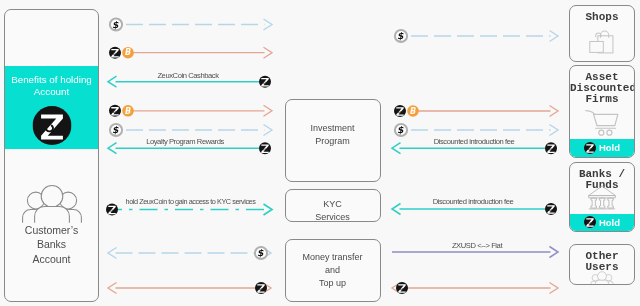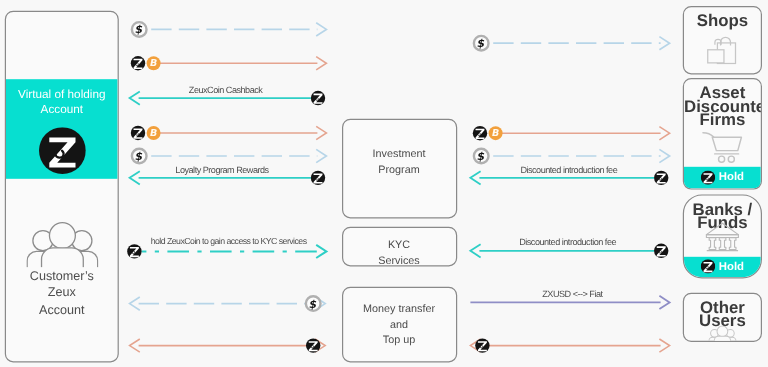--- a/index.html
+++ b/index.html
@@ -28,23 +28,23 @@
   .mttl{position:absolute;font-size:9px;line-height:13.3px;color:#4b4b4b;}
   #m0 .mttl{top:29px;}
   #m1 .mttl{top:22.5px;}
   #m2 .mttl{top:8px;}
   #m3 .mttl{top:11px;}
 
   
   .rcard{left:569px;width:66px;overflow:hidden;}
   #r0{top:4.5px;height:57.5px;}
   #r1{top:64.5px;height:93px;}
-  #r2{top:162px;height:70px;border-radius:16px;}
+  #r2{top:162px;height:70px;}
   #r3{top:244px;height:41px;padding-left:36px;}
-  .rttl{font-size:14px;line-height:11.4px;color:#3b3b3b;font-weight:600;}
+  .rttl{font-size:11px;line-height:11.4px;color:#3b3b3b;font-weight:600;font-family:Liberation Mono, monospace;}
   #r0 .rttl{top:6px;}
   #r1 .rttl{top:6px;}
   #r2 .rttl{top:6px;}
   #r3 .rttl{top:6px;}
   .ricon{position:absolute;left:50%;transform:translateX(-50%);}
   #r0 .ricon{top:24px;}
   #r1 .ricon{top:43px;}
   #r2 .ricon{top:20px;}
   #r3 .ricon{top:26px;}
   .hold{position:absolute;left:0;bottom:0;width:100%;height:17.5px;background:#07DFD0;display:flex;align-items:center;justify-content:center;gap:3px;}
@@ -228,21 +228,21 @@
         <circle cx="402" cy="288" r="6" fill="#141414"></circle>
         <g transform="translate(396,282) scale(0.12)">
           <path d="M19 19 L81 19 L81 30 L37 79 L81 79 L81 90 L19 90 L19 79 L63 30 L19 30 Z" fill="#fff"></path>
           <path d="M38 43 C30 52 31 65 42 66 C52 67 57 56 49 49" fill="none" stroke="#141414" stroke-width="5" stroke-linecap="round"></path>
         </g>
       </g>
     </svg>
 
   <div class="card" id="leftcard">
     <div id="benefits">
-      <div class="bt">Virtual of holding</div>
+      <div class="bt">Benefits of holding</div>
       <div class="bt">Account</div>
       <div id="zlogo">
         <svg viewBox="0 0 100 100" width="39" height="39">
             <circle cx="50" cy="50" r="50" fill="#141414"></circle>
         <path d="M22 22 L78 22 L78 32 L39 76 L78 76 L78 86 L22 86 L22 76 L61 32 L22 32 Z" fill="#ffffff"></path>
         <path d="M39 44 C32 52 33 64 43 65 C52 66 56 56 49 50" fill="none" stroke="#141414" stroke-width="4.6" stroke-linecap="round"></path>
           </svg>
       </div>
     </div>
     <div id="acct">
@@ -250,21 +250,21 @@
         <g fill="none" stroke="#8d8d8d" stroke-width="1.8">
         <circle cx="23" cy="29" r="14"></circle>
         <circle cx="77" cy="29" r="14"></circle>
         <path d="M1 66 L1 57 A13 13 0 0 1 14 44 L35 44"></path>
         <path d="M99 66 L99 57 A13 13 0 0 0 86 44 L65 44"></path>
         </g>
         <circle cx="50" cy="22" r="18" fill="#fafafa" stroke="#8d8d8d" stroke-width="1.8"></circle>
         <path d="M21 66 L21 55 A16 16 0 0 1 37 39 L63 39 A16 16 0 0 1 79 55 L79 66" fill="#fafafa" stroke="#8d8d8d" stroke-width="1.8"></path>
       </svg>
       <div class="at">Customer’s</div>
-      <div class="at">Zeux</div>
+      <div class="at">Banks</div>
       <div class="at">Account</div>
     </div>
   </div>
 
   <div class="card mcard" id="m1">
     <div class="ttl mttl">
       <div>Investment</div>
       <div>Program</div>
     </div>
   </div>

